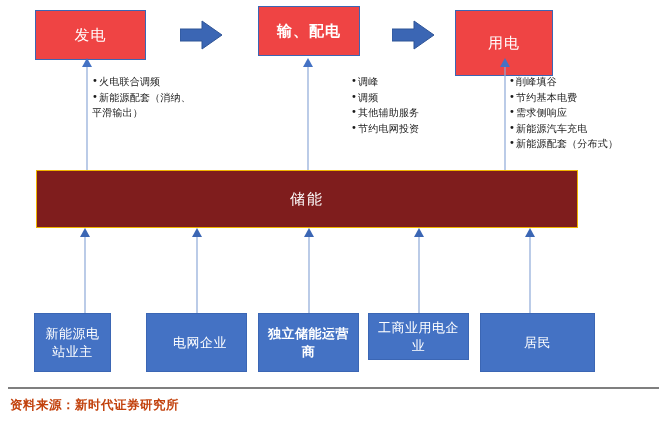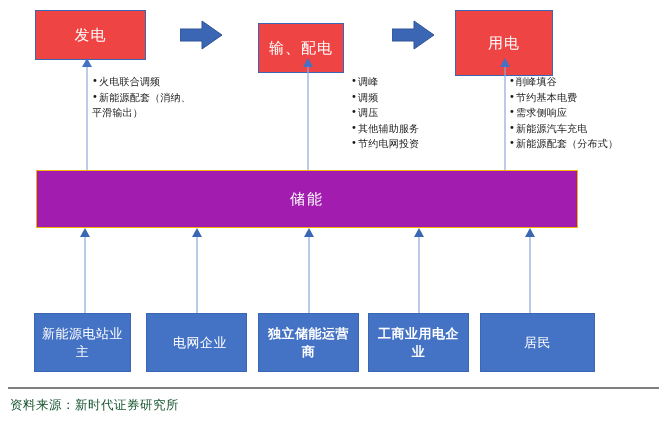--- a/index.html
+++ b/index.html
@@ -49,21 +49,21 @@
     border: 1px solid #3b66b4;
     color: #ffffff;
     font-size: 13px;
     letter-spacing: 0.5px;
     line-height: 1.35;
     padding: 2px 4px;
   }
 
   
   .center-bar {
-    background: #a21caf;
+    background: #7f1d1d;
     border: 1px solid #f0b400;
     color: #ffffff;
     font-size: 15px;
     letter-spacing: 2px;
   }
 
   
   .block-arrow {
     position: absolute;
     width: 42px;
@@ -106,34 +106,35 @@
     top: 387px;
     width: 651px;
     height: 2px;
     background: #7f7f7f;
   }
   #source-note {
     position: absolute;
     left: 10px;
     top: 397px;
     font-size: 12.5px;
-    color: #14532d;
+    color: #c2410c;
     letter-spacing: 0.5px;
+    font-weight: bold;
   }
 </style>
 </head>
 <body>
 
 <div id="diagram">
 
   <div class="node top-box" style="left:35px; top:10px; width:111px; height:50px;">
     <span>发电</span>
   </div>
 
-  <div class="node top-box" style="left:258px; top:23px; width:86px; height:50px;">
+  <div class="node top-box" style="left:258px; top:6px; width:102px; height:50px;font-weight:bold;">
     <span>输、配电</span>
   </div>
 
   <div class="node top-box" style="left:455px; top:10px; width:98px; height:66px;">
     <span>用电</span>
   </div>
 
   <div class="block-arrow" style="left:180px; top:20px;">
     <svg viewBox="0 0 42 30" preserveAspectRatio="none">
       <polygon points="0,9 22,9 22,1 42,15 22,29 22,21 0,21" fill="#3b66b4" stroke="#2f5496" stroke-width="1"></polygon>
@@ -169,21 +170,20 @@
 
   <div class="bullets" style="left:92px; top:74px; width:160px;">
     <span class="li">火电联合调频</span>
     <span class="li">新能源配套（消纳、</span>
     <span class="li cont">平滑输出）</span>
   </div>
 
   <div class="bullets" style="left:312px; top:74px; width:150px;margin-left:39px;">
     <span class="li">调峰</span>
     <span class="li">调频</span>
-    <span class="li">调压</span>
     <span class="li">其他辅助服务</span>
     <span class="li">节约电网投资</span>
   </div>
 
   <div class="bullets" style="left:509px; top:74px; width:160px;">
     <span class="li">削峰填谷</span>
     <span class="li">节约基本电费</span>
     <span class="li">需求侧响应</span>
     <span class="li">新能源汽车充电</span>
     <span class="li">新能源配套（分布式）</span>
@@ -221,33 +221,33 @@
     </svg>
   </div>
 
   <div class="connector" style="left:523px; top:228px; height:86px;">
     <svg viewBox="0 0 14 86" preserveAspectRatio="none">
       <line x1="7" y1="86" x2="7" y2="8" stroke="#8ea9d8" stroke-width="1.2"></line>
       <polygon points="7,0 12,9 2,9" fill="#3b66b4"></polygon>
     </svg>
   </div>
 
-  <div class="node bottom-box" style="left:34px; top:313px; width:97px; height:59px;">
+  <div class="node bottom-box" style="left:34px; top:313px; width:77px; height:59px;">
     <span>新能源电站业主</span>
   </div>
 
   <div class="node bottom-box" style="left:146px; top:313px; width:101px; height:59px;padding-left:11px;">
     <span>电网企业</span>
   </div>
 
   <div class="node bottom-box" style="left:258px; top:313px; width:101px; height:59px;font-weight:bold;">
     <span>独立储能运营商</span>
   </div>
 
-  <div class="node bottom-box" style="left:368px; top:313px; width:101px; height:59px;font-weight:bold;">
+  <div class="node bottom-box" style="left:368px; top:313px; width:101px; height:47px;">
     <span>工商业用电企业</span>
   </div>
 
   <div class="node bottom-box" style="left:480px; top:313px; width:115px; height:59px;">
     <span>居民</span>
   </div>
 
   <div id="footer-rule"></div>
   <div id="source-note">资料来源：新时代证券研究所</div>
 

